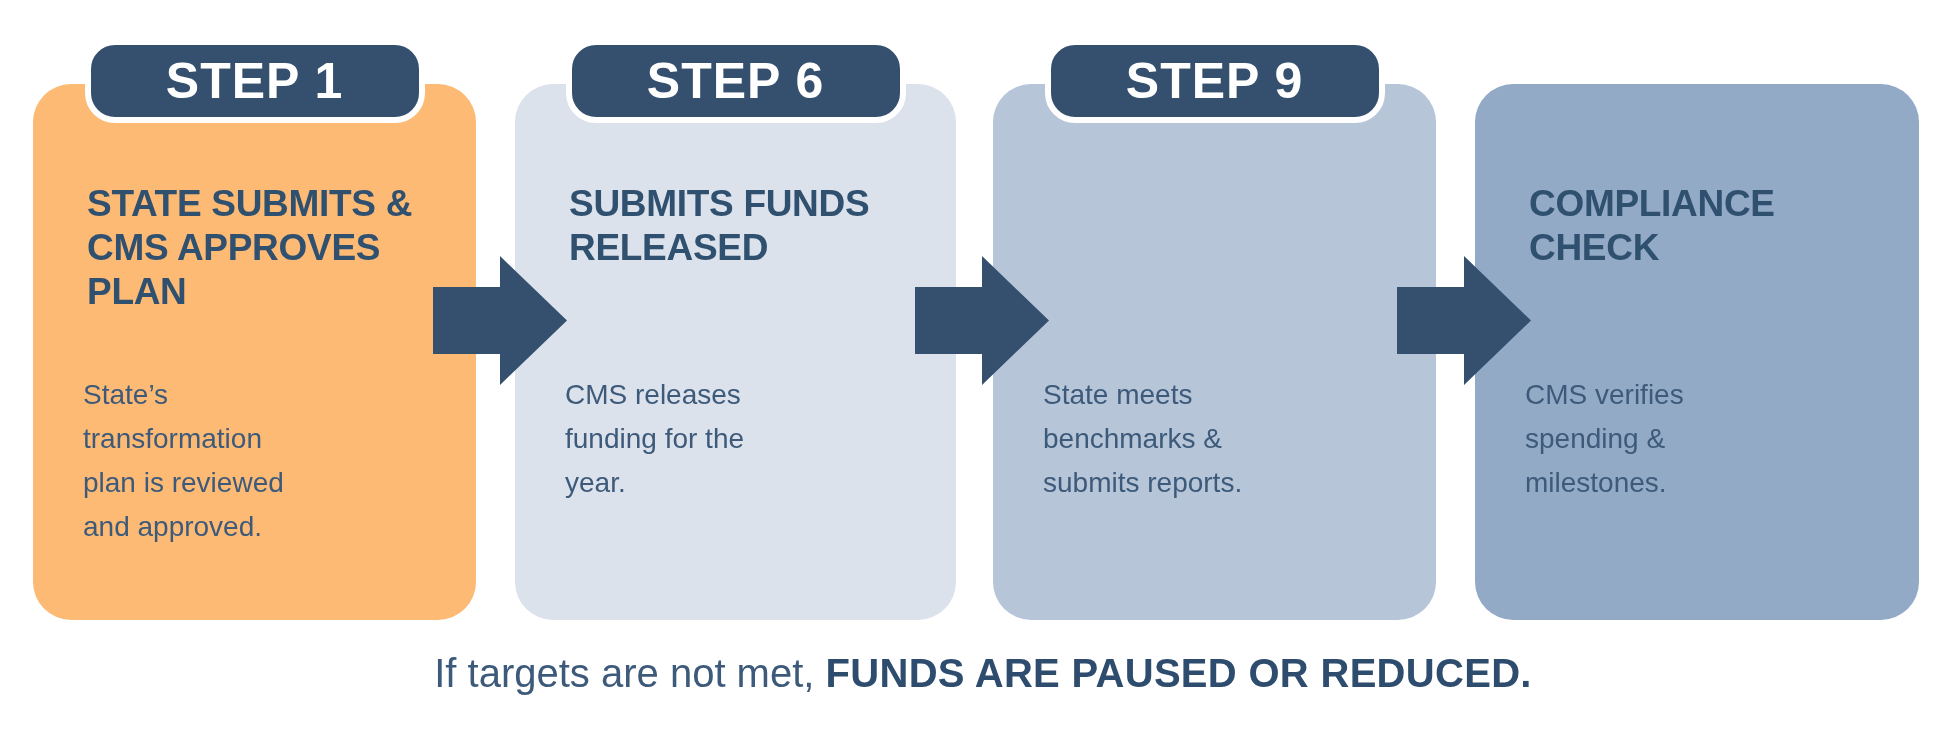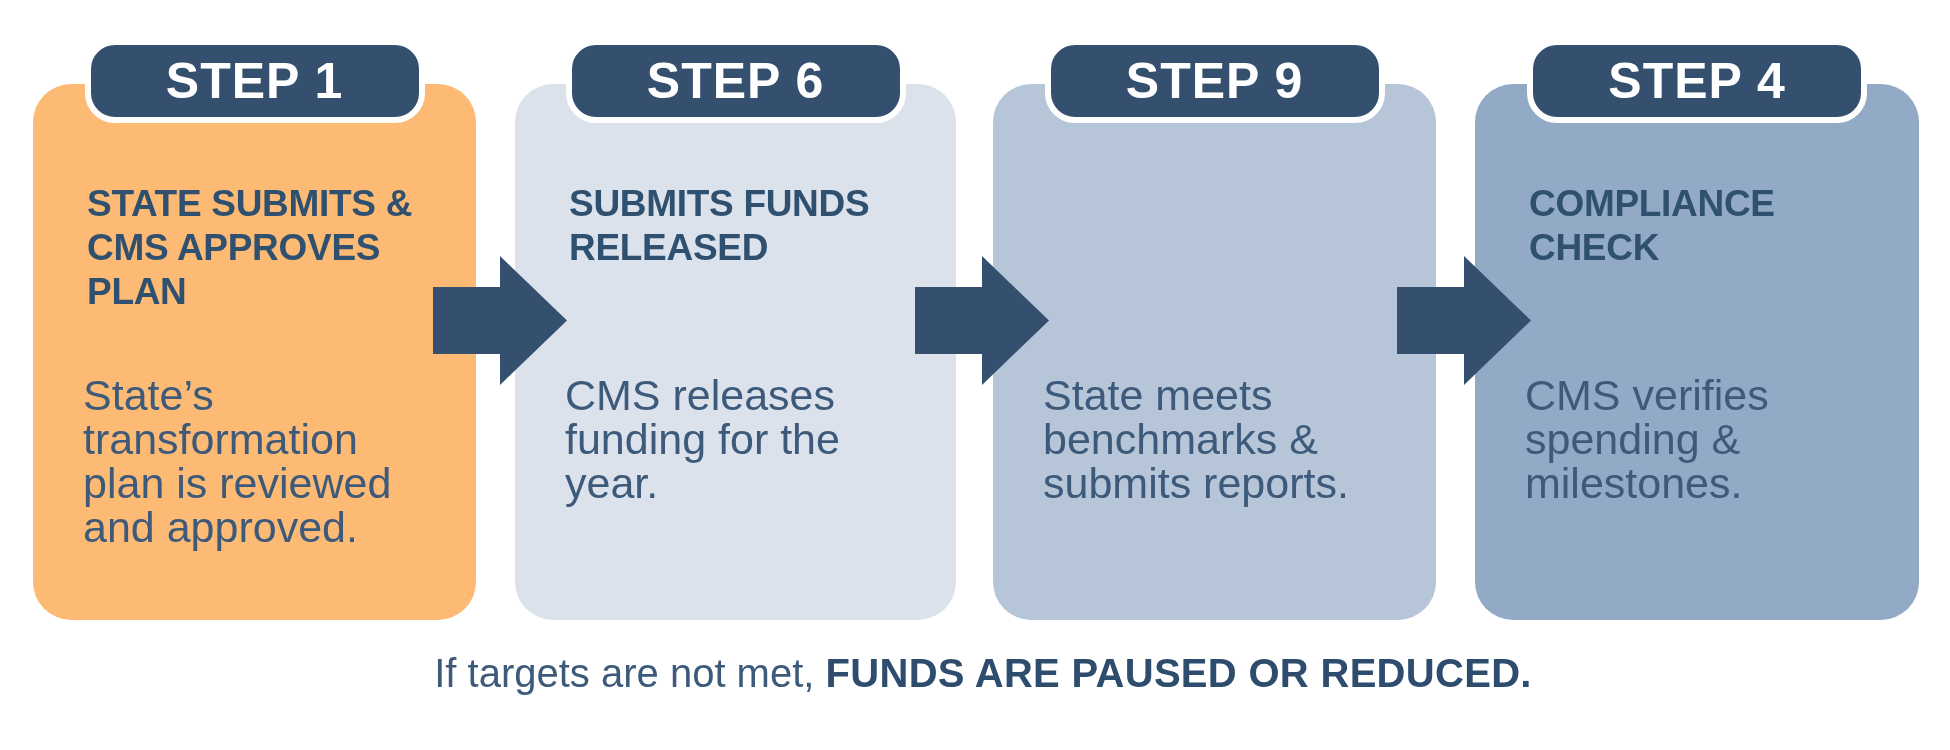--- a/index.html
+++ b/index.html
@@ -61,21 +61,21 @@
     letter-spacing: -0.3px;
     color: #30506f;
     white-space: pre-line;
   }
   .card-desc {
     position: absolute;
     top: 289px;
     left: 50px;
     width: 375px;
     margin: 0;
-    font-size: 43px;
+    font-size: 28px;
     line-height: 44px;
     font-weight: 400;
     color: #3d5a7a;
     white-space: pre-line;
   }
 
   
   .arrow {
     position: absolute;
     top: 256px;
@@ -138,23 +138,20 @@
   <section class="card card-3" style="background: rgb(182, 197, 216);">
     <div class="badge">
       <span class="badge-label">STEP 9</span>
     </div>
     <p class="card-desc">State meets
 benchmarks &amp;
 submits reports.</p>
   </section>
 
   <section class="card card-4" style="background: rgb(147, 170, 199);">
-    <div class="badge">
-      <span class="badge-label">STEP 4</span>
-    </div>
     <h2 class="card-title">COMPLIANCE
 CHECK</h2>
     <p class="card-desc">CMS verifies
 spending &amp;
 milestones.</p>
   </section>
 
   <div class="arrow arrow-1"></div>
   <div class="arrow arrow-2"></div>
   <div class="arrow arrow-3"></div>

